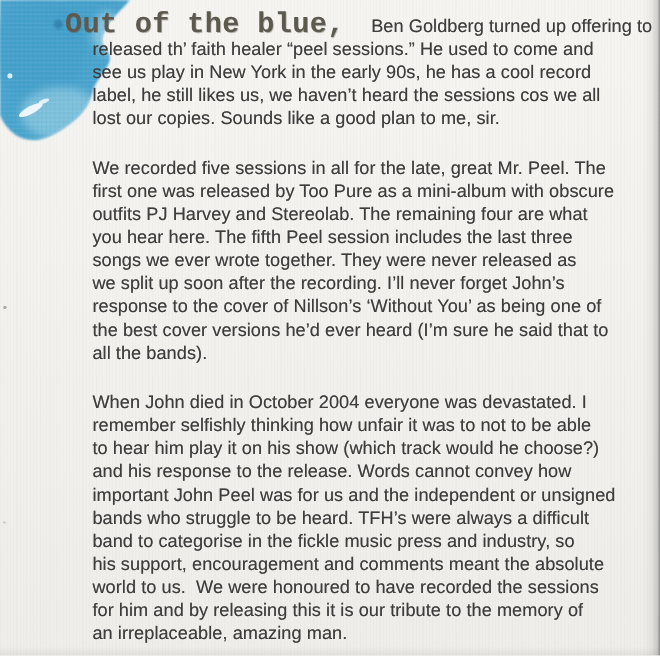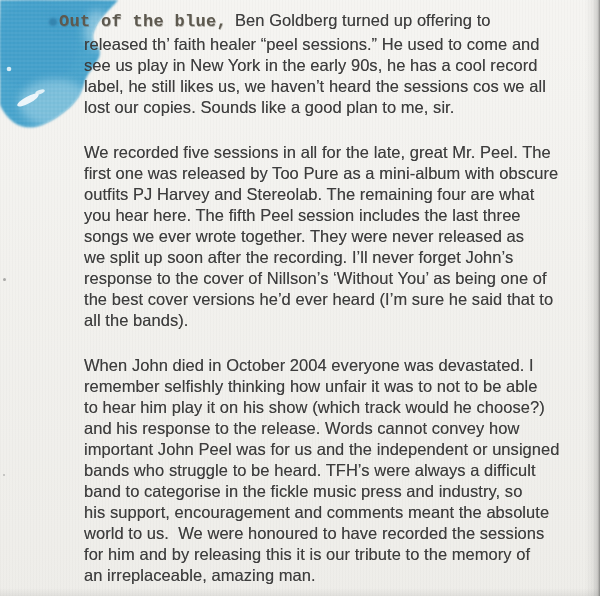--- a/index.html
+++ b/index.html
@@ -49,26 +49,26 @@
     letter-spacing: 0.05px;
     color: var(--ink-color, #3d3d3d);
     white-space: pre;
     text-shadow: 0 0 0.4px rgba(61,61,61,0.55);
   }
   p.para.first { text-indent: -25px; }
 
   .heading {
     font-family: "Liberation Mono", "DejaVu Sans Mono", monospace;
     font-weight: 700;
-    font-size: 17px;
+    font-size: 26px;
     line-height: 24px;
     letter-spacing: 0.3px;
     color: var(--heading-color, #5d594f);
     text-shadow: 0.6px 0.6px 0.5px rgba(93,88,77,0.38);
-    margin-right: 8px;
+    margin-right: 24px;
   }
 
   
   .edge-right {
     position: absolute;
     top: 0; right: 0;
     width: 15px; height: 100%;
     z-index: 3;
     background: linear-gradient(to right,
       rgba(90,90,90,0) 0%,

